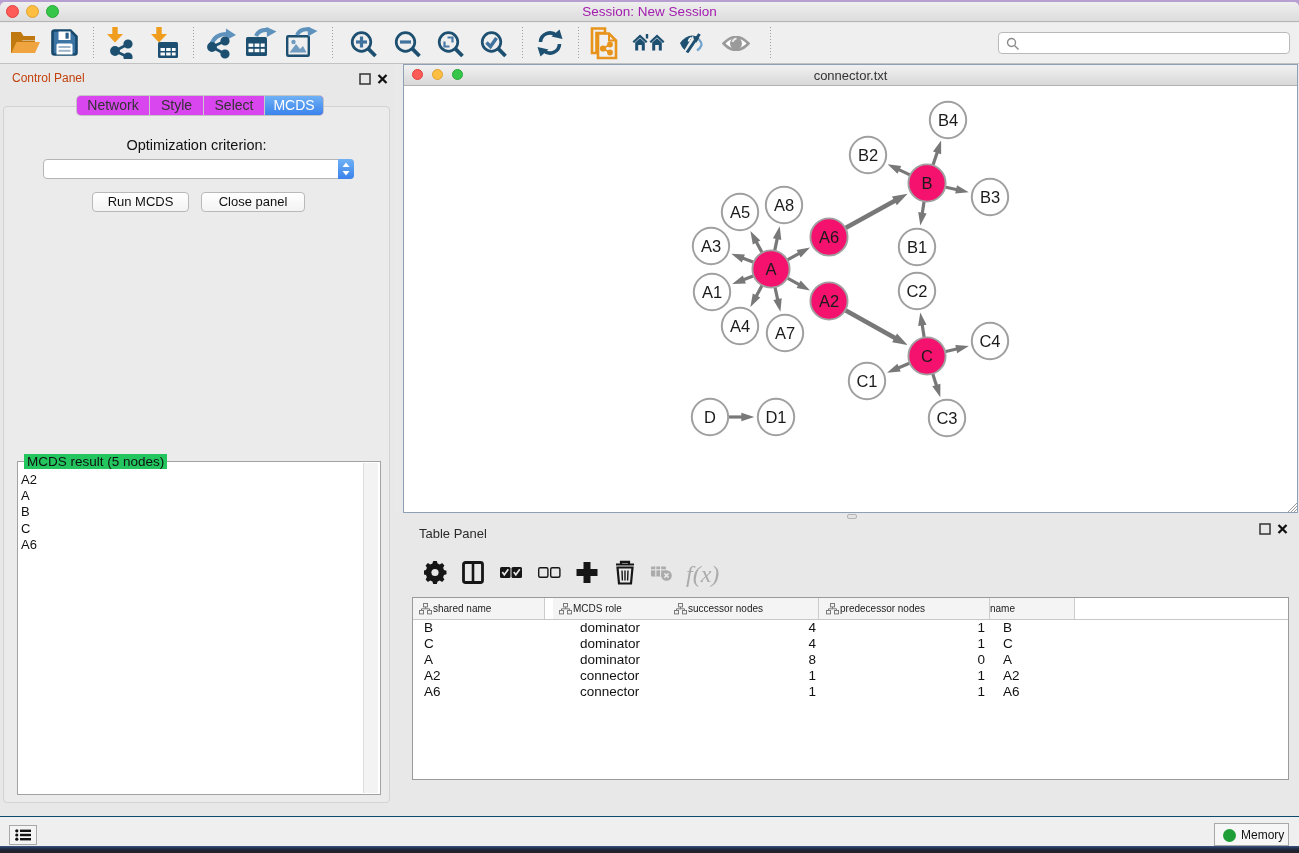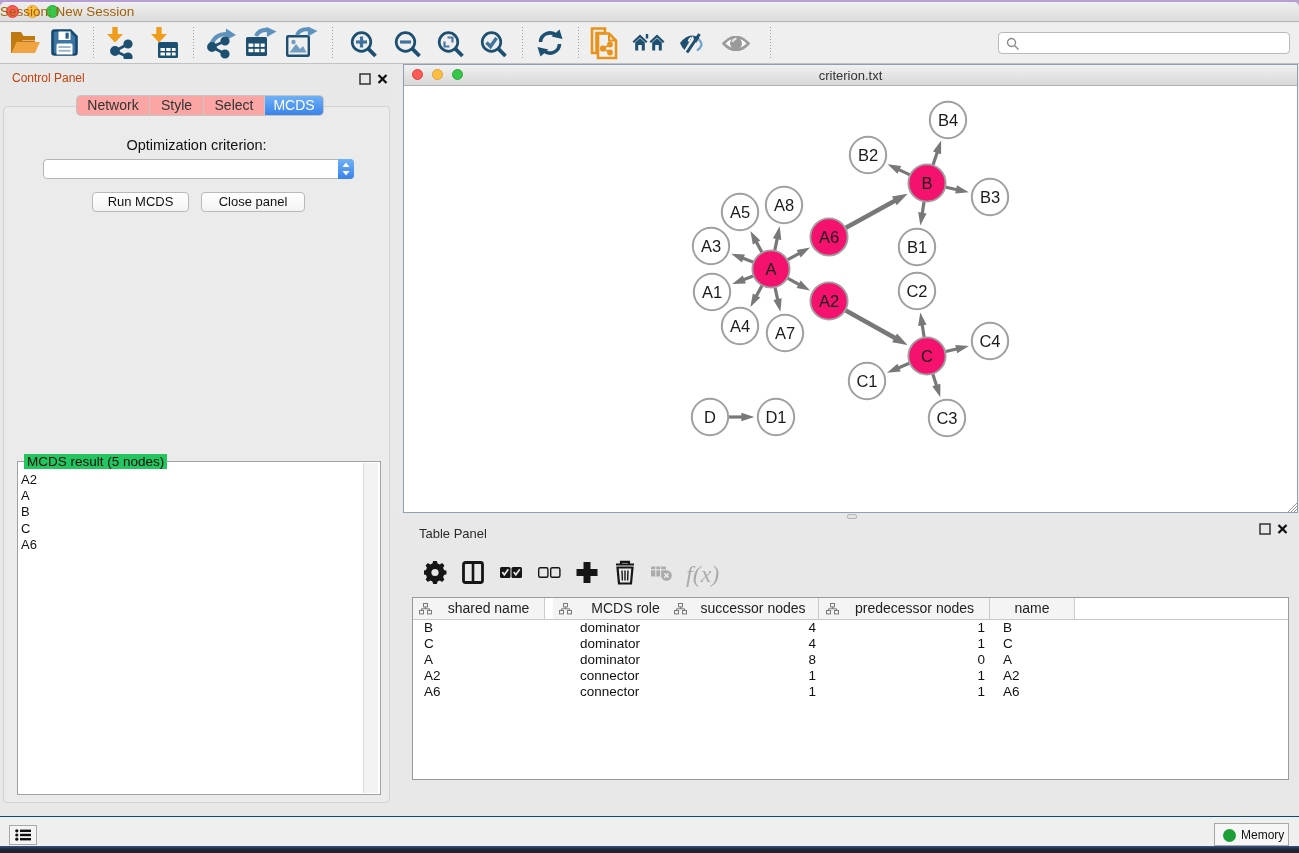--- a/index.html
+++ b/index.html
@@ -5,45 +5,45 @@
 html,body{width:1299px;height:853px;overflow:hidden}
 body{font-family:"Liberation Sans",sans-serif;position:relative;background:#e9e9e9}
 .abs{position:absolute}
 #walltop{position:absolute;left:0;top:0;width:1299px;height:8px;background:#b7a0d1;z-index:0}
 #wallbot{position:absolute;left:0;top:846px;width:1299px;height:7px;background:linear-gradient(#3a5685,#243250 30%,#1d2230 60%,#242228);z-index:6}
 #titlebar{position:absolute;left:0;top:2px;width:1299px;height:20px;background:linear-gradient(#efefef,#dcdcdc);border-bottom:1px solid #b4b4b4;border-radius:5px 5px 0 0;z-index:1}
 .tl{position:absolute;border-radius:50%;width:13px;height:13px}
 .tred{background:#fc5b57;border:1px solid #e2403c}
 .tyel{background:#fdbe41;border:1px solid #e0a133}
 .tgrn{background:#35c64a;border:1px solid #2aa837}
-#apptitle{position:absolute;top:2px;left:0;width:1299px;height:20px;font-size:13.5px;line-height:20px;color:#a16207;z-index:2}
+#apptitle{position:absolute;top:2px;left:0;width:1299px;height:20px;text-align:center;font-size:13.5px;line-height:20px;color:#a21caf;z-index:2}
 #toolbar{position:absolute;left:0;top:23px;width:1299px;height:41px;background:#efefef;border-bottom:1px solid #c2c2c2;z-index:1}
 .tsep{position:absolute;top:4px;width:1px;height:32px;background-image:repeating-linear-gradient(#9e9e9e 0 1px,transparent 1px 3px)}
 .ticon{position:absolute;top:3px}
 #searchbox{position:absolute;left:998px;top:9px;width:292px;height:22px;background:#fff;border:1px solid #b9b9b9;border-radius:4px}
 
 #cp{position:absolute;left:0;top:64px;width:394px;height:752px;background:#e8e8e8;z-index:1}
 #cptitle{position:absolute;left:12px;top:7px;font-size:12px;color:#c2410c}
 #cppanel{position:absolute;left:3px;top:42px;width:387px;height:697px;background:#ebebeb;border:1px solid #d2d2d2;border-radius:4px}
-.seg{position:absolute;display:flex;height:19px;border-radius:4px;box-shadow:0 0 0 1px #c4c4c4;background:#fca5a5;overflow:hidden;z-index:3}
+.seg{position:absolute;display:flex;height:19px;border-radius:4px;box-shadow:0 0 0 1px #c4c4c4;background:#d946ef;overflow:hidden;z-index:3}
 .seg>div{font-size:14px;line-height:19px;text-align:center;color:#333;border-right:1px solid #c9c9c9}
 .seg>div:last-child{border-right:none}
 .seg>div.sel{background:linear-gradient(#6fb1f5,#3a82ec);color:#fff}
 .btn{position:absolute;height:20px;background:linear-gradient(#fff,#f3f3f3);border:1px solid #b9b9b9;border-radius:4px;font-size:13px;line-height:18px;text-align:center;color:#111}
 
 #nw{position:absolute;left:403px;top:64px;width:895px;height:449px;background:#fff;border:1px solid #8fa0b5;z-index:1}
 #nwbar{position:absolute;left:0;top:0;width:893px;height:21px;background:linear-gradient(#f1f1f1,#d8d8d8);border-bottom:1px solid #b1b1b1}
 #nwtitle{position:absolute;left:0;top:0;width:100%;height:21px;text-align:center;font-size:13px;line-height:21px;color:#333}
 .tl2{width:11px;height:11px}
 
 #tp{position:absolute;left:394px;top:513px;width:905px;height:303px;background:#e8e8e8;z-index:1}
 #tptitle{position:absolute;left:25px;top:13px;font-size:13px;color:#2b2b2b}
 #tbox{position:absolute;left:18px;top:84px;width:877px;height:183px;background:#fff;border:1px solid #9a9a9a}
 .hcell{position:absolute;top:0;height:21px;border-right:1px solid #ccc;background:#f4f4f4}
-.hlab{font-size:14px;color:#222;line-height:21px;text-align:center}
+.hlab{font-size:10px;color:#222;line-height:21px;}
 .trow{position:absolute;font-size:13.5px;color:#111;height:16px;line-height:16px}
 
 #sb{position:absolute;left:0;top:816px;width:1299px;height:30px;background:#efefef;border-top:1px solid #0c4a6e;z-index:5}
 </style></head>
 <body>
 <div id="walltop"></div>
 <div id="titlebar">
  <div class="tl tred" style="left:6px;top:3px"></div>
  <div class="tl tyel" style="left:26px;top:3px"></div>
  <div class="tl tgrn" style="left:46px;top:3px"></div>
@@ -224,21 +224,21 @@
  <div class="abs" style="left:24px;top:390px;background:#22c55e;padding:0 3px;font-size:13.5px;color:#111">MCDS result (5 nodes)</div>
  <div class="abs" style="left:21px;top:408px;font-size:13px;color:#111;line-height:16.2px">A2<br>A<br>B<br>C<br>A6</div>
  <div class="abs" style="left:363px;top:399px;width:15px;height:330px;background:#f3f3f3;border-left:1px solid #dcdcdc"></div>
 </div>
 <div id="nw">
  <div id="nwbar">
   <div class="tl tl2 tred" style="left:8px;top:4px"></div>
   <div class="tl tl2 tyel" style="left:28px;top:4px"></div>
   <div class="tl tl2 tgrn" style="left:48px;top:4px"></div>
  </div>
- <div id="nwtitle">criterion.txt</div>
+ <div id="nwtitle">connector.txt</div>
 <svg id="graph" width="893" height="427" viewBox="0 0 893 427" style="position:absolute;left:0px;top:21px">
 <line x1="358.8" y1="167.9" x2="349.8" y2="151.3" stroke="#787878" stroke-width="3.2"></line>
 <polygon points="346.4,145.1 356.3,154.5 348.8,158.5" fill="#787878"></polygon>
 <line x1="370.4" y1="166.1" x2="374.3" y2="147.3" stroke="#787878" stroke-width="3.2"></line>
 <polygon points="375.7,140.3 377.3,153.9 368.9,152.2" fill="#787878"></polygon>
 <line x1="350.9" y1="176.8" x2="333.9" y2="170.3" stroke="#787878" stroke-width="3.2"></line>
 <polygon points="327.3,167.8 340.9,168.5 337.9,176.4" fill="#787878"></polygon>
 <line x1="351.0" y1="189.2" x2="334.9" y2="195.5" stroke="#787878" stroke-width="3.2"></line>
 <polygon points="328.2,198.1 338.8,189.4 341.9,197.4" fill="#787878"></polygon>
 <line x1="358.8" y1="198.1" x2="349.8" y2="214.7" stroke="#787878" stroke-width="3.2"></line>

